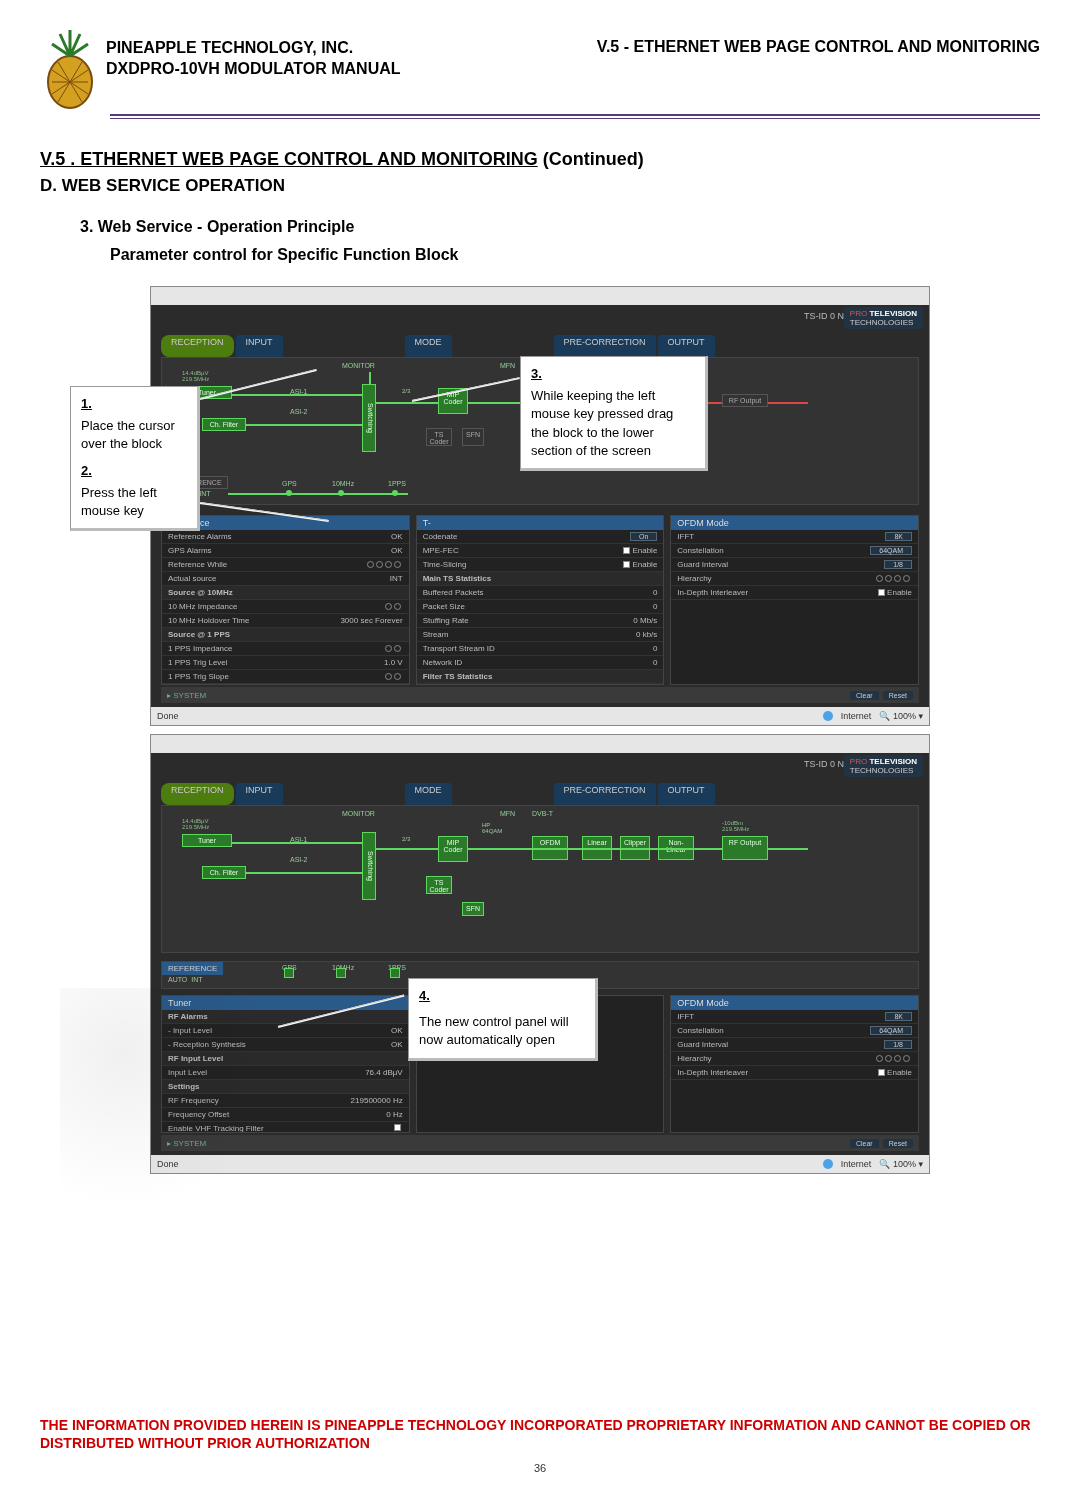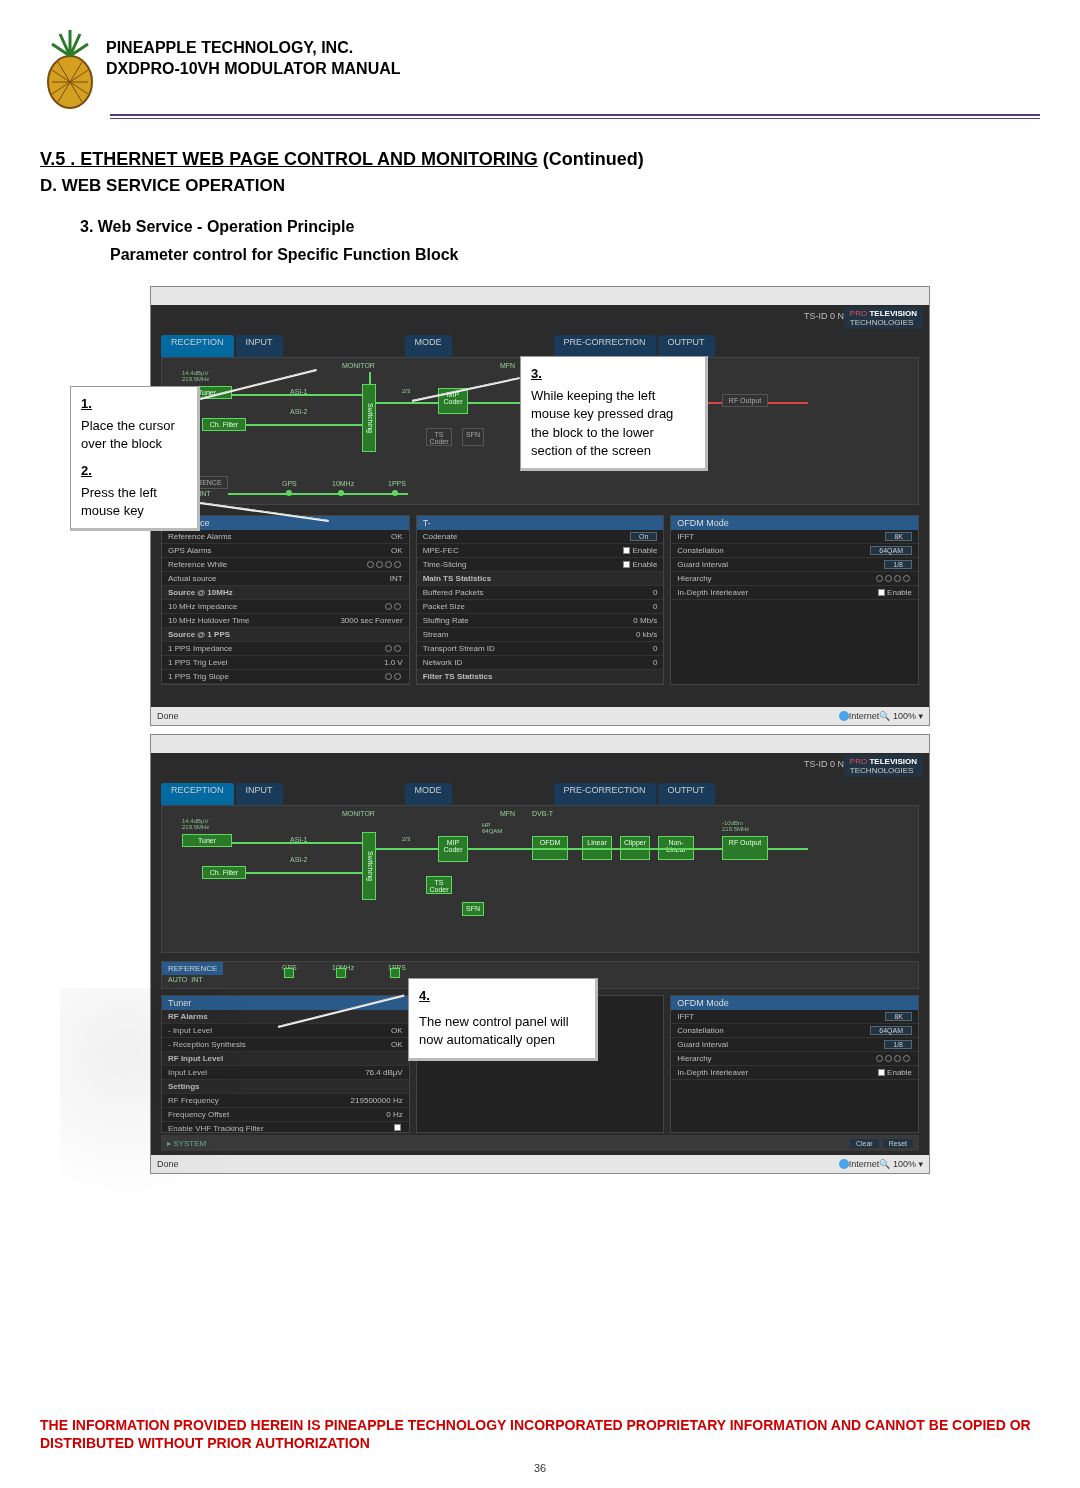--- a/index.html
+++ b/index.html
@@ -25,28 +25,28 @@
   .subsection { margin-top: 6px; font-weight: bold; font-size: 17px; }
   .item-num { margin-left: 40px; margin-top: 22px; font-weight: bold; font-size: 16px; }
   .item-sub { margin-left: 70px; margin-top: 10px; font-weight: bold; font-size: 16px; }
   .screenshots-wrap { position: relative; margin: 22px auto 0 auto; width: 780px; }
   .screenshot { position: relative; width: 780px; background:#2b2b2b; border:1px solid #888; }
   .sc-top { height: 440px; margin-bottom: 8px; }
   .sc-bot { height: 440px; }
   .sc-titlebar { height: 18px; background:#e6e6e6; }
   .sc-body { position:absolute; top:18px; left:0; right:0; bottom:18px; background:#2b2b2b; }
   .sc-status { position:absolute; bottom:0; left:0; right:0; height:18px; background:#e6e6e6; display:flex; justify-content:space-between; align-items:center; font-size:9px; color:#333; padding:0 6px;}
-  .sc-status-right { display:flex; align-items:center; }
+  .sc-status-right { display:flex; gap:8px; align-items:center; }
   .globe { width:10px; height:10px; border-radius:50%; background:#4aa3e6; display:inline-block;}
   .topbar { position:absolute; top:6px; right:10px; font-size:9px; color:#bbb; }
   .brand { position:absolute; top:2px; right:6px; background:#234; color:#fff; font-size:8px; padding:2px 6px; border-radius:2px;}
   .brand span{color:#d55;}
   .tabs { position:absolute; top:30px; left:10px; right:10px; height:22px; display:flex; gap:2px;}
   .tab { flex:none; padding:2px 10px; font-size:9px; color:#ccc; background:#1a3a5a; border-radius:3px 3px 0 0;}
-  .tab.active { background:#0369a1; }
+  .tab.active { background:#4d7c0f;border-radius:8px; }
   .diagram-area { position:absolute; top:52px; left:10px; right:10px; height:148px; background:#333; border:1px solid #444;}
   .block { position:absolute; background:#2a7a2a; border:1px solid #5fd85f; color:#dfd; font-size:7px; text-align:center; padding:2px 1px;}
   .block.dark { background:#333; border:1px solid #555; color:#aaa;}
   .wire-h { position:absolute; height:2px; background:#5fd85f;}
   .wire-v { position:absolute; width:2px; background:#5fd85f;}
   .wire-r { background:#d44;}
   .dot{position:absolute;width:6px;height:6px;border-radius:50%;background:#5fd85f;}
   .ref-bar{position:absolute;top:208px;left:10px;right:10px;height:28px;background:#333;border:1px solid #444;}
   .ref-bar .lbl{position:absolute;top:0;left:0;background:#2a5a8a;color:#ccc;font-size:8px;padding:2px 6px;}
   .ref-bar .mini{position:absolute;top:6px;width:10px;height:10px;border:1px solid #5fd85f;background:#2a7a2a;}
@@ -85,20 +85,21 @@
           <line x1="18" y1="32" x2="42" y2="72"></line>
           <line x1="42" y1="32" x2="18" y2="72"></line>
         </g>
       </svg>
   </div>
   <div class="header-text">
     <div class="header-left">
       <div>PINEAPPLE TECHNOLOGY, INC.</div>
       <div>DXDPRO-10VH MODULATOR MANUAL</div>
     </div>
+    <div class="header-right">V.5 - ETHERNET WEB PAGE CONTROL AND MONITORING</div>
   </div>
 </div>
 <div class="hr-divider"></div>
 <div class="hr-divider2"></div>
 
 <div class="section-title">
   <span class="und">V.5 . ETHERNET WEB PAGE CONTROL AND MONITORING</span><span> (Continued)</span>
 </div>
 <div class="subsection">D.  WEB SERVICE OPERATION</div>
 <div class="item-num">3.   Web Service - Operation Principle</div>
@@ -260,20 +261,27 @@
           <div class="panel-row">
               <span>Hierarchy</span>
               <span><span class="radio"></span><span class="radio"></span><span class="radio"></span><span class="radio"></span></span>
             </div>
           <div class="panel-row">
               <span>In-Depth Interleaver</span>
               <span><span class="check"></span><span>Enable</span></span>
             </div>
         </div>
       </div>
+      <div class="sysbar">
+        <span class="sysbar-l">▸ <span>SYSTEM</span></span>
+        <span class="sysbar-r">
+            <span class="sysbtn">Clear</span>
+            <span class="sysbtn">Reset</span>
+          </span>
+      </div>
     </div>
     <div class="sc-status">
       <span>Done</span>
       <span class="sc-status-right">
           <span class="globe"></span>
           <span>Internet</span>
           <span>🔍 <span>100%</span> ▾</span>
         </span>
     </div>
   </div>

